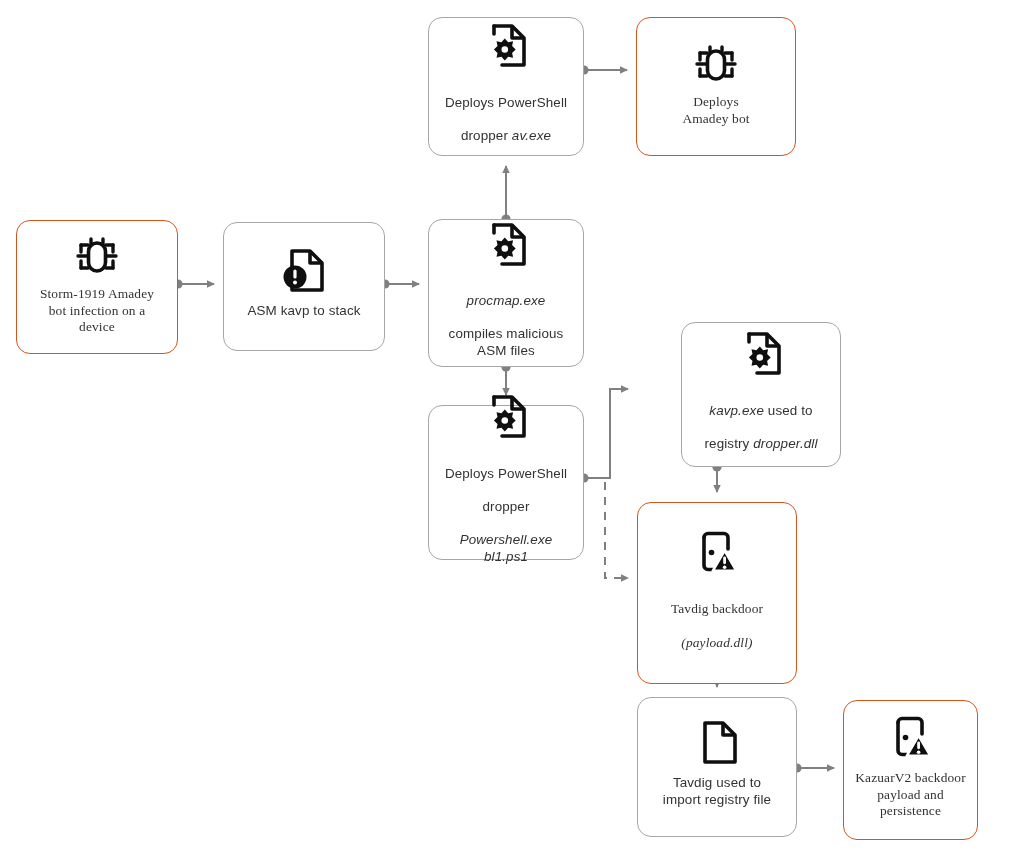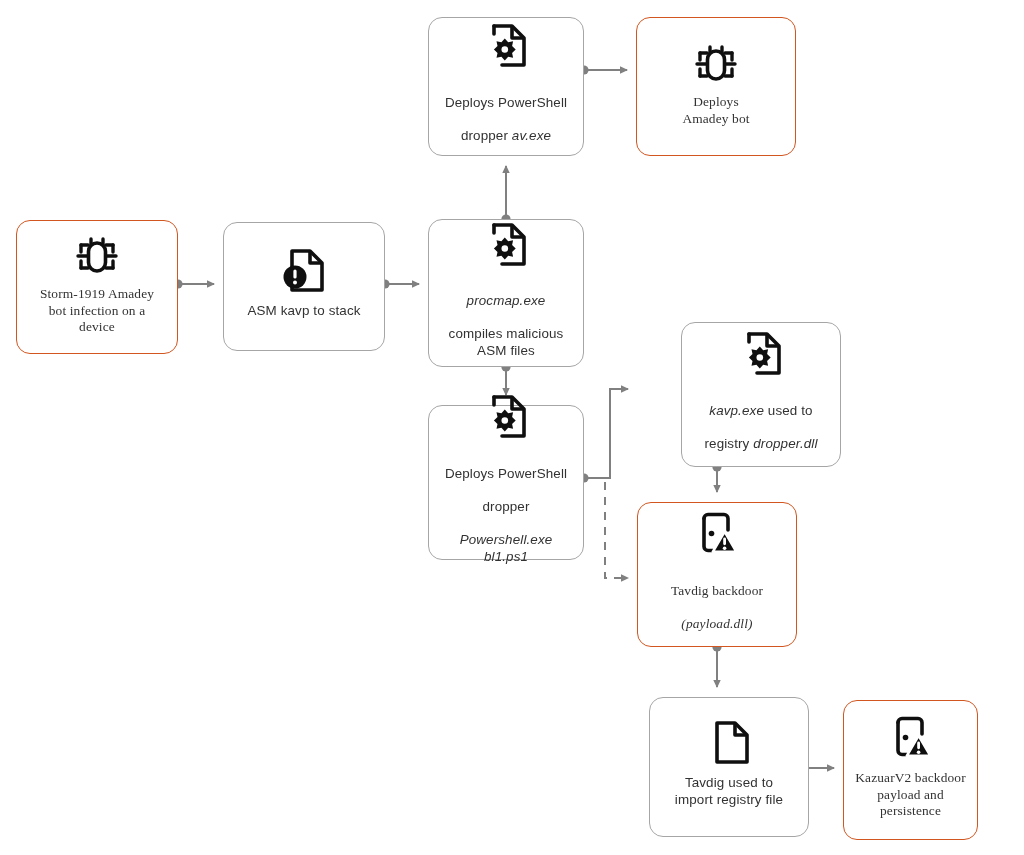--- a/index.html
+++ b/index.html
@@ -248,38 +248,38 @@
                  l-4.9 -1.0 l-3.4 3.6 l-3.4 -3.6 l-4.9 1.0 l1.0 -4.9 l-3.6 -3.4 l3.6 -3.4 Z" fill="#0f0f0f"></path>
         <circle cx="24.8" cy="29.5" r="3.3" fill="#ffffff"></circle>
       </svg>
     </span>
     <span class="label">
       <span class="it">kavp.exe</span><span> used to</span><br>
       <span>registry </span><span class="it">dropper.dll</span>
     </span>
   </div>
 
-  <div class="node accent" style="left:637px; top:502px; width:160px; height:145px;">
+  <div class="node accent" style="left:637px; top:502px; width:160px; height:182px;">
     <span class="icon">
       <svg width="52" height="52" viewBox="0 0 52 52" aria-hidden="true">
         <path d="M13 10.5 a4 4 0 0 1 4 -4 H33 a4 4 0 0 1 4 4 V22" fill="none" stroke="#0f0f0f" stroke-width="3.6" stroke-linecap="round"></path>
         <path d="M13 10.5 V38.5 a4 4 0 0 0 4 4 H22" fill="none" stroke="#0f0f0f" stroke-width="3.6" stroke-linecap="round"></path>
         <circle cx="20.5" cy="25.5" r="2.8" fill="#0f0f0f"></circle>
         <path d="M33.6 23.5 L45.4 43.8 H21.8 Z" fill="#0f0f0f" stroke="#ffffff" stroke-width="2.6" stroke-linejoin="round"></path>
         <rect x="32.2" y="29.6" width="2.8" height="7.6" rx="1.4" fill="#ffffff"></rect>
         <circle cx="33.6" cy="40.2" r="1.8" fill="#ffffff"></circle>
       </svg>
     </span>
     <span class="label">
       <span>Tavdig backdoor</span><br>
       <span class="it">(payload.dll)</span>
     </span>
   </div>
 
-  <div class="node" style="left:637px; top:697px; width:160px; height:140px;margin-left:12px;">
+  <div class="node" style="left:637px; top:697px; width:160px; height:140px;">
     <span class="icon">
       <svg width="52" height="52" viewBox="0 0 52 52" aria-hidden="true">
         <path d="M14 6 H32 L44 18 V45 H14 Z" fill="none" stroke="#0f0f0f" stroke-width="3.6" stroke-linejoin="round"></path>
         <path d="M32 6 V18 H44" fill="none" stroke="#0f0f0f" stroke-width="3.6" stroke-linejoin="round"></path>
       </svg>
     </span>
     <span class="label">Tavdig used to
 import registry file</span>
   </div>
 

